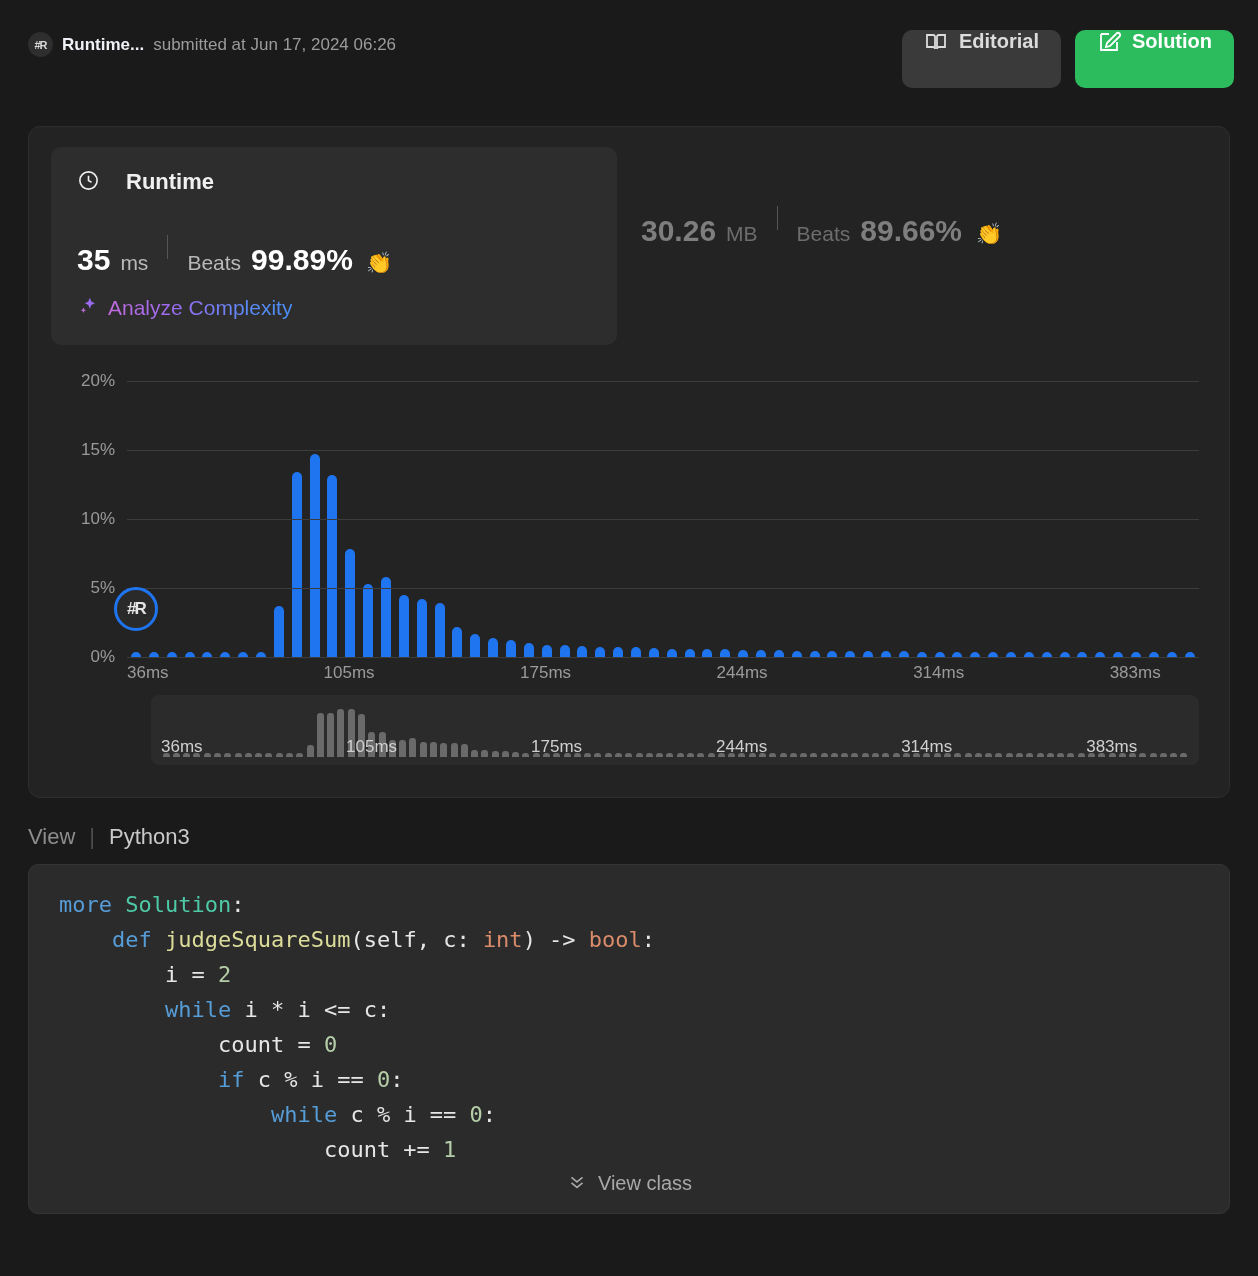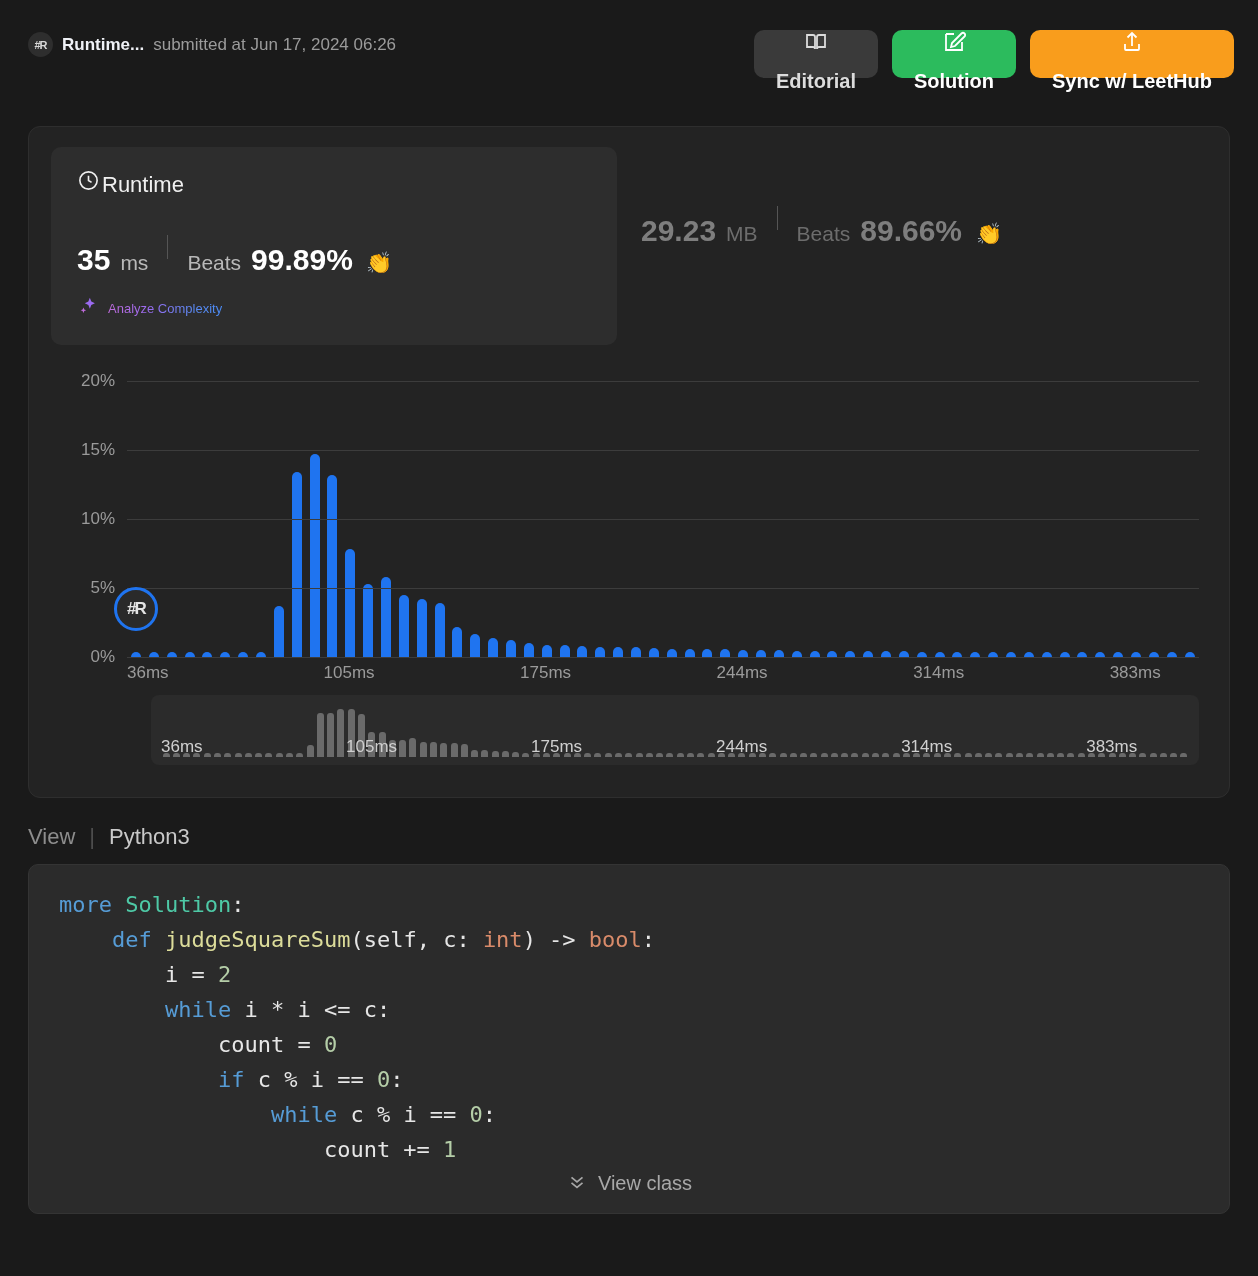--- a/index.html
+++ b/index.html
@@ -44,29 +44,28 @@
     font-size: 17px;
     font-weight: 400;
   }
   .header-actions {
     position: absolute;
     top: 30px; right: 24px;
     display: flex; gap: 14px; align-items: center;
   }
   .btn {
     display: flex; gap: 11px;
-    height: 48px;
+    height: 58px;
     padding: 0 22px;
     border-radius: 10px;
     font-size: 20px;
     font-weight: 600;
     border: none;
     cursor: pointer;
     white-space: nowrap;
-    flex-direction: column;
   }
   .btn-editorial { background: #3a3a3a; color: #dcdcdc; }
   .btn-solution  { background: #2cbb5d; color: #ffffff; }
   .btn-sync      { background: #f99d1c; color: #ffffff; }
   .btn svg { flex: 0 0 auto; }
 
   
   .panel {
     margin: 14px 28px 0 28px;
     background: #232323;
@@ -77,22 +76,22 @@
   }
   .stats-row { display: flex; align-items: flex-start; }
   .stat-card {
     width: 566px;
     background: #2d2d2d;
     border-radius: 10px;
     padding: 22px 26px 24px 26px;
   }
   .stat-card.plain { background: transparent; padding-left: 24px; }
   .stat-head {
-    display: flex; align-items: flex-end; gap: 2px;
-    font-size: 22px; font-weight: 400;
+    display: flex; align-items: flex-start; gap: 26px;
+    font-size: 22px; font-weight: 700;
   }
   .stat-head.active { color: #f0f0f0; }
   .stat-head.dim { color: #8d8d8d; }
   .stat-values {
     display: flex; align-items: baseline; gap: 10px;
     margin-top: 18px;
     white-space: nowrap;
   }
   .big { font-size: 30px; font-weight: 700; margin-top: 27px; }
   .big.active { color: #ffffff; }
@@ -103,21 +102,21 @@
   .vbar { width: 1px; height: 24px; background: #555; margin: 0 9px; align-self: center; }
   .beats-label { font-size: 21px; }
   .beats-label.active { color: #b9b9b9; }
   .beats-label.dim { color: #6d6d6d; }
   .clap { font-size: 21px; margin-left: 4px; }
   .analyze {
     display: flex; align-items: center; gap: 9px;
     margin-top: 18px; cursor: pointer;
   }
   .analyze-text {
-    font-size: 13px;
+    font-size: 21px;
     font-weight: 500;
     background: linear-gradient(90deg, #c06bdc 0%, #9b6bf0 35%, #5b8af5 75%, #4b8df8 100%);
     -webkit-background-clip: text;
     background-clip: text;
     color: transparent;
   }
 
   
   .chart-wrap { position: relative; margin-top: 22px; height: 320px; }
   .yaxis {
@@ -249,30 +248,20 @@
     <button class="btn btn-solution">
       <span>
         <svg width="24" height="24" viewBox="0 0 24 24" fill="none" stroke="#ffffff" stroke-width="1.8">
           <path d="M4 4h8M4 4v16h16v-8"></path>
           <path d="M19.5 3.5a2.1 2.1 0 0 1 3 3L13 16l-4 1 1-4z"></path>
         </svg>
       </span>
       <span>Solution</span>
     </button>
 
-    <button class="btn btn-sync">
-      <span>
-        <svg width="24" height="24" viewBox="0 0 24 24" fill="none" stroke="#ffffff" stroke-width="1.8">
-          <path d="M12 3v13"></path>
-            <path d="M7.5 7.5 12 3l4.5 4.5"></path>
-          <path d="M5 14v5a1 1 0 0 0 1 1h12a1 1 0 0 0 1-1v-5"></path>
-        </svg>
-      </span>
-      <span>Sync w/ LeetHub</span>
-    </button>
   </div>
 </div>
 
 <div class="panel">
 
   <div class="stats-row">
 
     <div class="stat-card">
       <div class="stat-head active">
         <span>
@@ -297,21 +286,21 @@
             <path d="M14 3l1.6 4.1L19.5 9l-3.9 1.9L14 15l-1.6-4.1L8.5 9l3.9-1.9z" fill="#9b6bf0"></path>
             <path d="M7 13.5l.9 2.2 2.1.9-2.1.9L7 19.7l-.9-2.2-2.1-.9 2.1-.9z" fill="#c06bdc"></path>
           </svg>
         </span>
         <span class="analyze-text">Analyze Complexity</span>
       </div>
     </div>
 
     <div class="stat-card plain">
       <div class="stat-values">
-        <span class="big dim">29.23</span>
+        <span class="big dim">30.26</span>
         <span class="unit dim">MB</span>
         <span class="vbar"></span>
         <span class="beats-label dim">Beats</span>
         <span class="big dim">89.66%</span>
         <span class="clap">👏</span>
       </div>
     </div>
   </div>
 
   <div class="chart-wrap">

